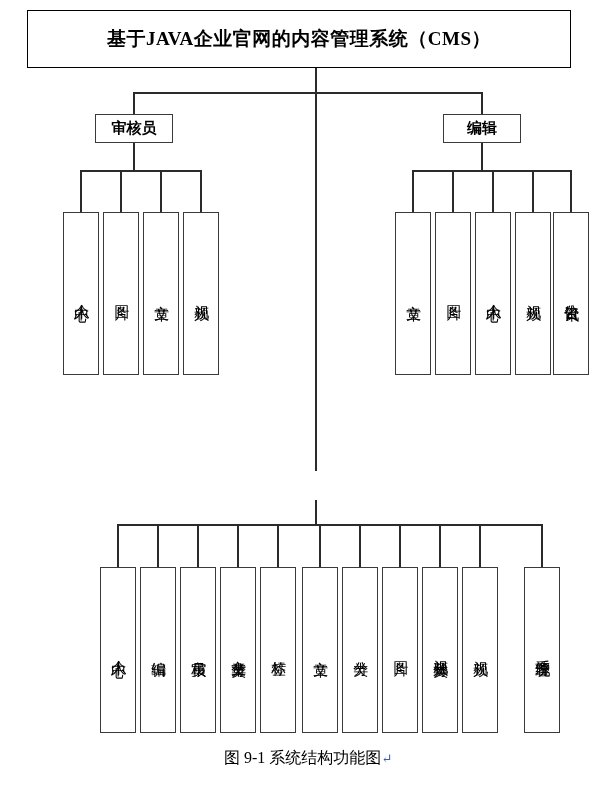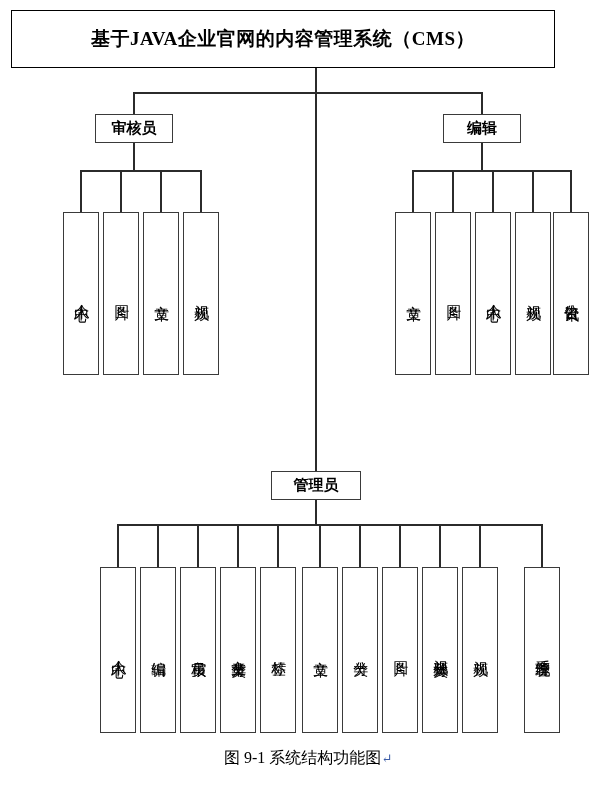--- a/index.html
+++ b/index.html
@@ -84,21 +84,21 @@
   #caption .pilcrow {
     font-size: 13px;
     color: #3b5ca8;
   }
 </style>
 </head>
 <body>
 
 <div id="canvas">
 
-  <div class="box root" style="left:11px; top:10px; width:544px; height:58px;">
+  <div class="box root" style="left:27px; top:10px; width:544px; height:58px;">
     <span class="root-label">基于JAVA企业官网的内容管理系统（CMS）</span>
   </div>
 
   <div class="vline" style="left:315px; top:68px; width:2px; height:92px;"></div>
 
   <div class="hline" style="left:133px; top:92px; width:350px; height:2px;"></div>
 
   <div class="vline" style="left:133px; top:92px; width:2px; height:22px;"></div>
   <div class="vline" style="left:481px; top:92px; width:2px; height:22px;"></div>
 
@@ -149,23 +149,20 @@
   </div>
   <div class="box vbox" style="left:515px; top:212px; width:36px; height:163px;">
     <span class="vlabel">视频</span>
   </div>
   <div class="box vbox" style="left:553px; top:212px; width:36px; height:163px;">
     <span class="vlabel">公告资讯</span>
   </div>
 
   <div class="vline" style="left:315px; top:92px; width:2px; height:379px;"></div>
 
-  <div class="box" style="left:271px; top:471px; width:90px; height:29px;">
-    <span class="mid-label">管理员</span>
-  </div>
   <div class="vline" style="left:315px; top:500px; width:2px; height:26px;"></div>
   <div class="hline" style="left:117px; top:524px; width:426px; height:2px;"></div>
 
   <div class="vline" style="left:117px; top:524px; width:2px; height:43px;"></div>
   <div class="vline" style="left:157px; top:524px; width:2px; height:43px;"></div>
   <div class="vline" style="left:197px; top:524px; width:2px; height:43px;"></div>
   <div class="vline" style="left:237px; top:524px; width:2px; height:43px;"></div>
   <div class="vline" style="left:277px; top:524px; width:2px; height:43px;"></div>
   <div class="vline" style="left:319px; top:524px; width:2px; height:43px;"></div>
   <div class="vline" style="left:359px; top:524px; width:2px; height:43px;"></div>

